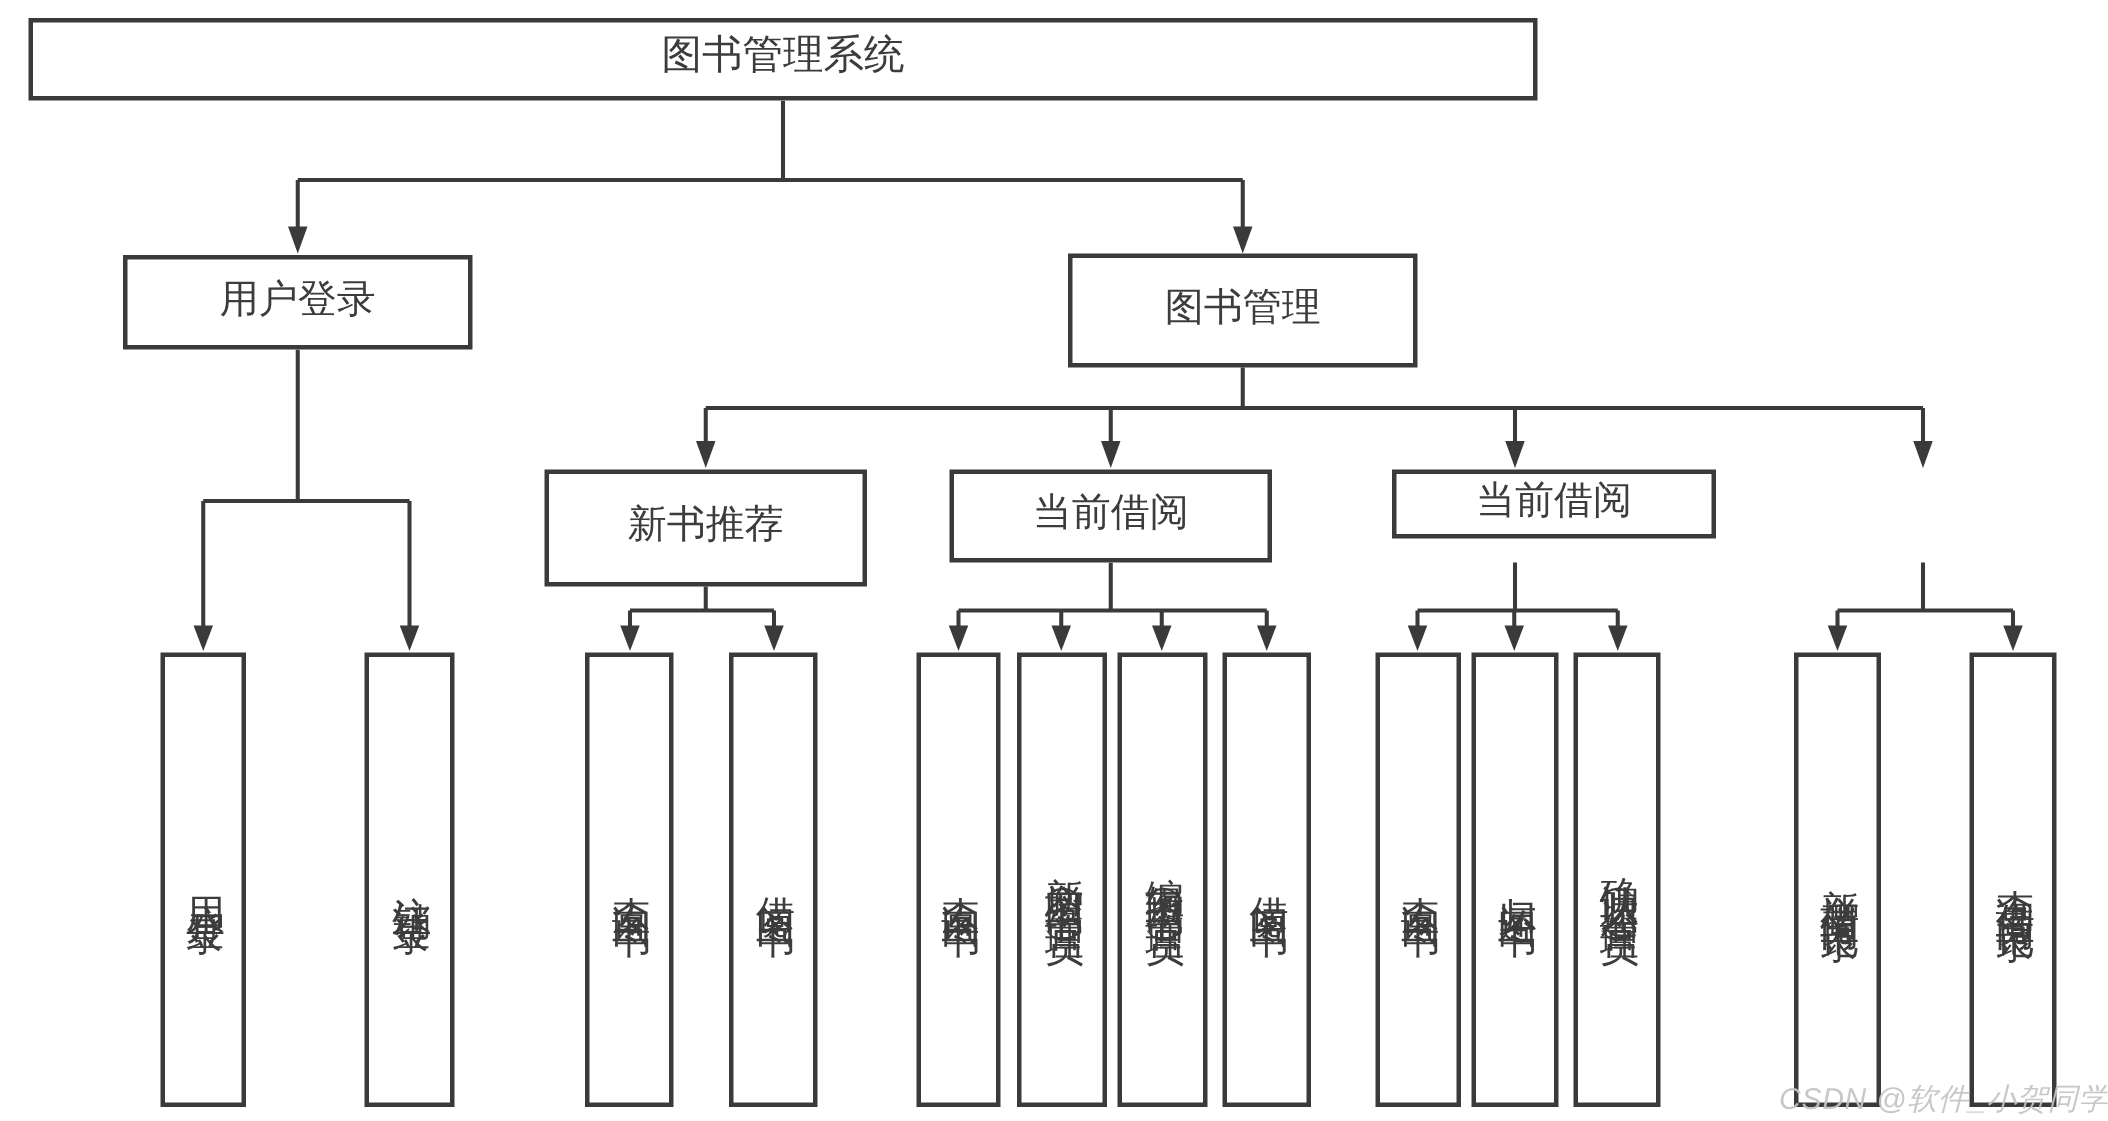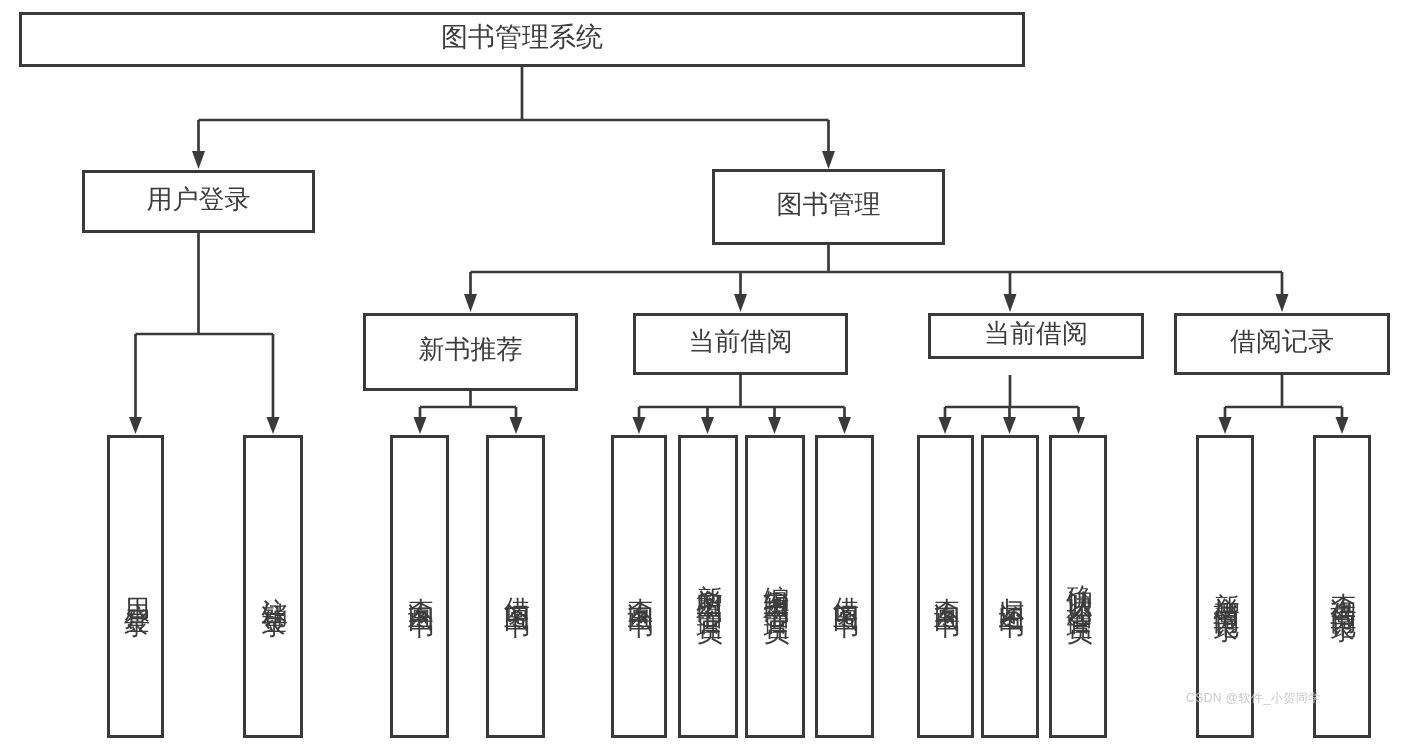--- a/index.html
+++ b/index.html
@@ -29,24 +29,25 @@
   }
   .node.root{font-size:27px;}
   .node.leaf span{
     writing-mode:vertical-rl;
     text-orientation:mixed;
     letter-spacing:5px;
     line-height:1;
     white-space:nowrap;
   }
   .watermark{
-    position:absolute;left:1186px;top:690px;z-index:3;
-    font-size:12px;letter-spacing:0.5px;
+    position:absolute;left:1186px;top:719px;z-index:3;
+    font-size:20px;letter-spacing:0.5px;
     color:var(--watermark);opacity:0.92;
     white-space:nowrap;
+    font-style:italic;
   }
 </style>
 </head>
 <body>
 
 <div class="canvas">
 
   <svg class="connectors" width="1405" height="747">
     <g>
       <path d="M522,67 V120 M198.5,120 H828.5 M198.5,120 V152 M828.5,120 V152"></path>
@@ -103,23 +104,20 @@
 
   <div class="node" style="left:363px;top:313px;width:215px;height:78px">
     <span>新书推荐</span>
   </div>
   <div class="node" style="left:633px;top:313px;width:215px;height:62px">
     <span>当前借阅</span>
   </div>
   <div class="node" style="left:928px;top:313px;width:216px;height:46px">
     <span>当前借阅</span>
   </div>
-  <div class="node" style="left:1174px;top:313px;width:216px;height:62px">
-    <span>借阅记录</span>
-  </div>
 
   <div class="node leaf" style="left:107px;top:435px;width:57px;height:303px">
     <span>用户登录</span>
   </div>
   <div class="node leaf" style="left:243px;top:435px;width:60px;height:303px">
     <span>注销登录</span>
   </div>
 
   <div class="node leaf" style="left:390px;top:435px;width:59px;height:303px">
     <span>查询图书</span>

